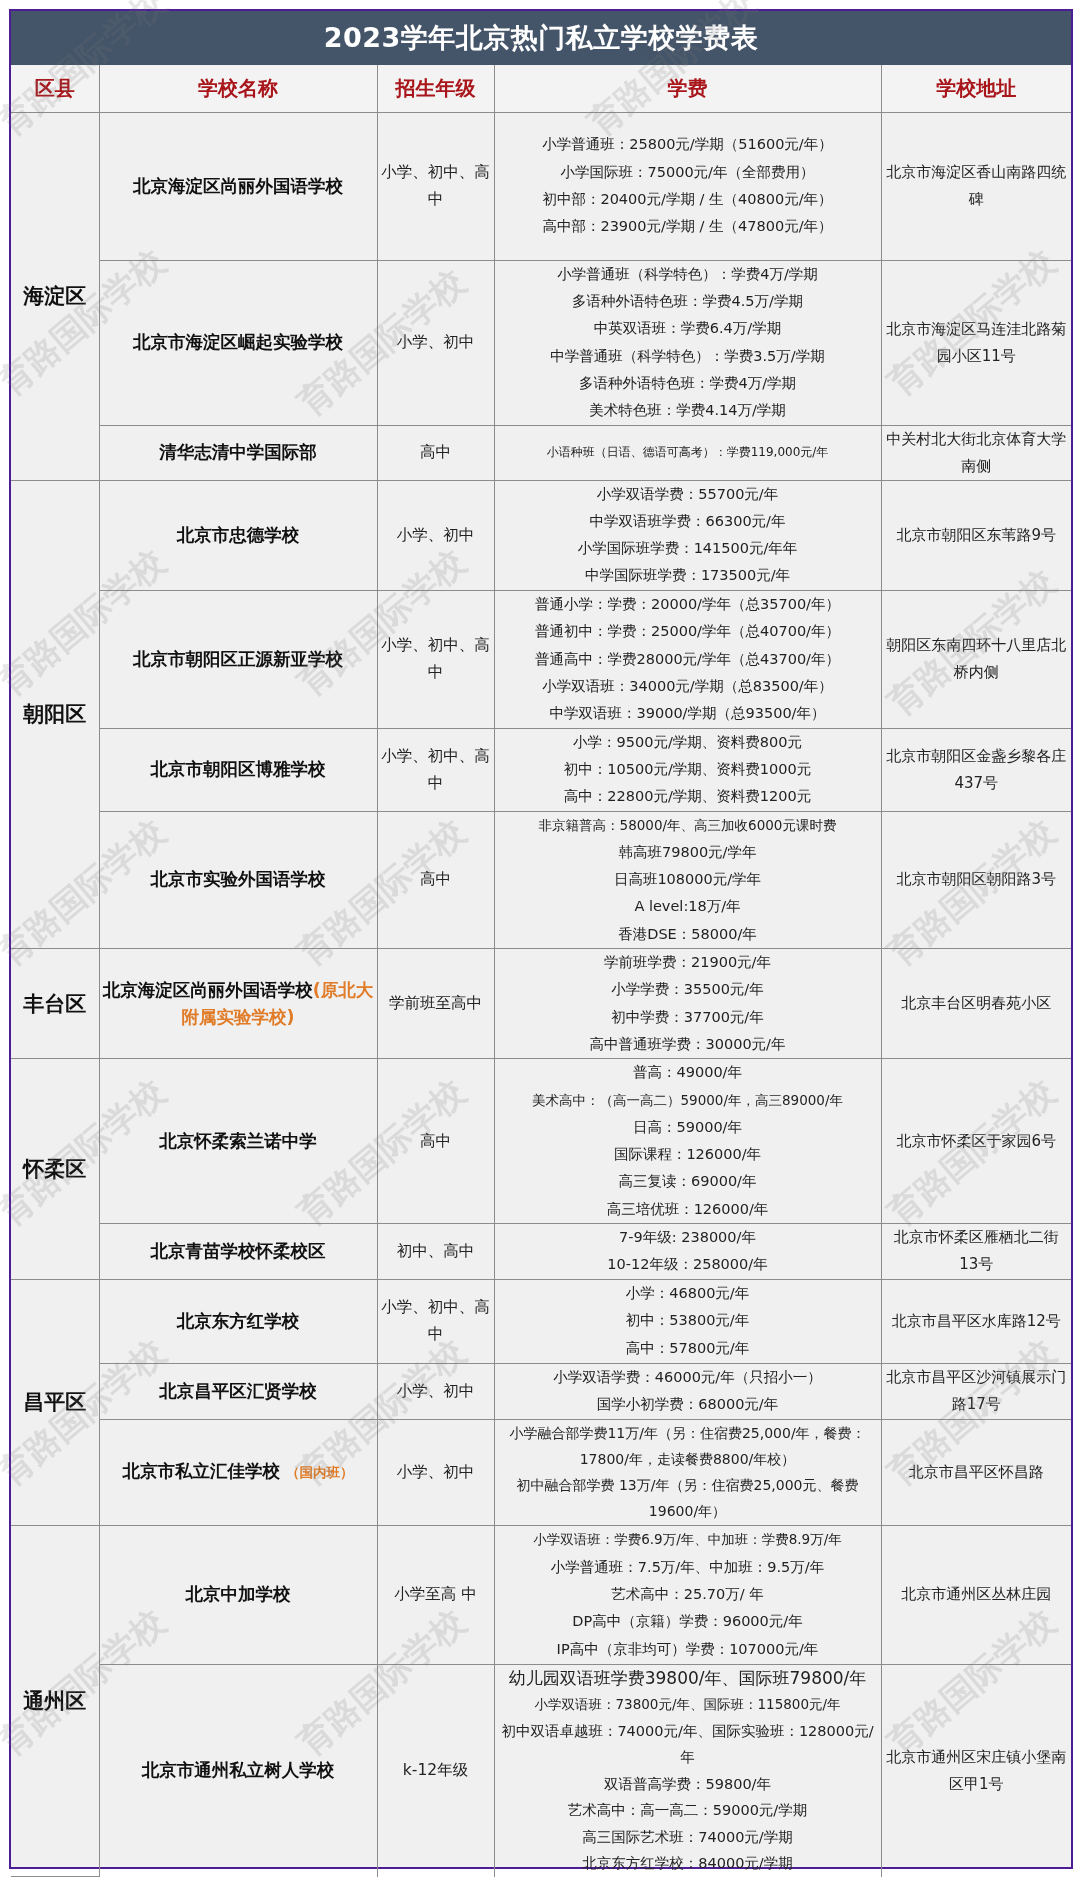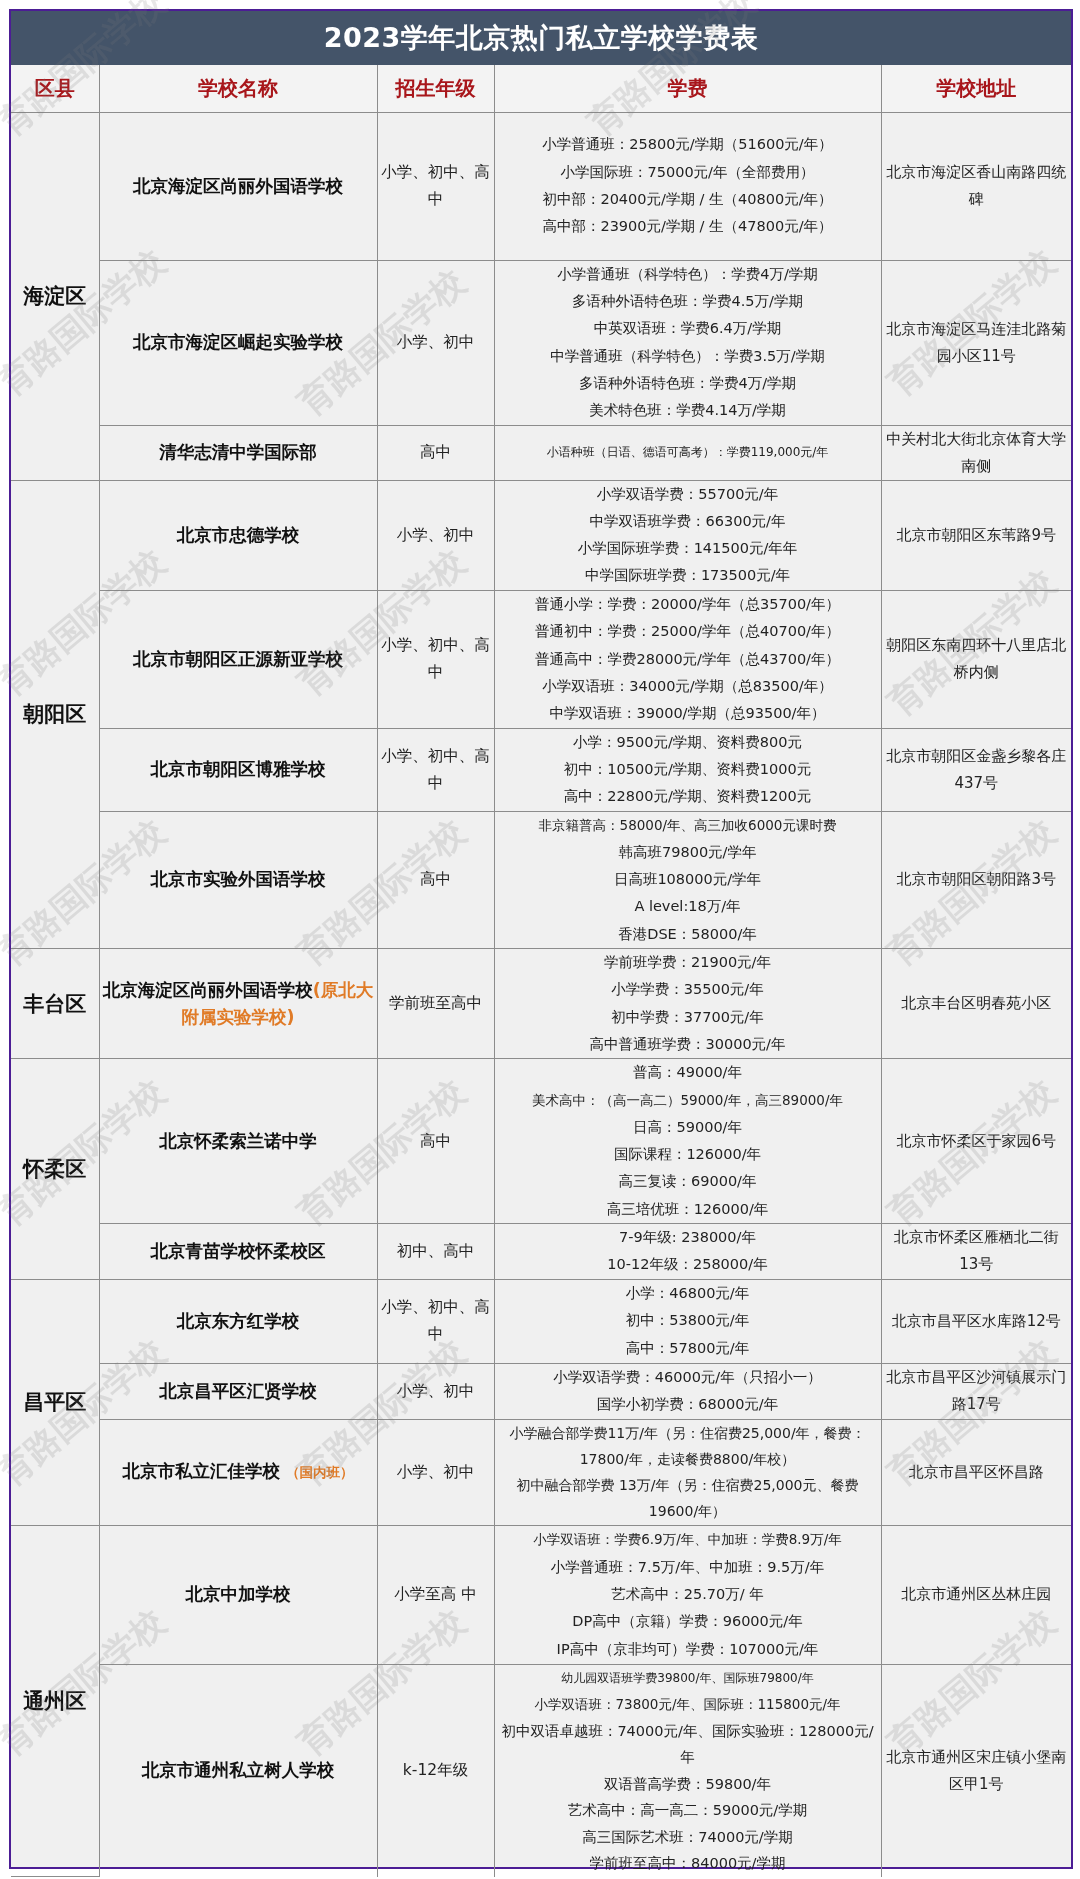--- a/index.html
+++ b/index.html
@@ -236,27 +236,27 @@
           <span class="fee-line">艺术高中：25.70万/ 年</span>
           <span class="fee-line">DP高中（京籍）学费：96000元/年</span>
           <span class="fee-line">IP高中（京非均可）学费：107000元/年</span>
         </td>
         <td class="addr">北京市通州区丛林庄园</td>
       </tr>
       <tr class="last" style="height:212px">
         <td class="name">北京市通州私立树人学校</td>
         <td class="grade">k-12年级</td>
         <td class="fee" style="line-height:26.5px">
-          <span class="fee-line" style="font-size:12px">幼儿园双语班学费39800/年、国际班79800/年</span>
+          <span class="fee-line" style="font-size:17px">幼儿园双语班学费39800/年、国际班79800/年</span>
           <span class="fee-line" style="font-size:13.5px">小学双语班：73800元/年、国际班：115800元/年</span>
           <span class="fee-line wrap">初中双语卓越班：74000元/年、国际实验班：128000元/年</span>
           <span class="fee-line">双语普高学费：59800/年</span>
           <span class="fee-line">艺术高中：高一高二：59000元/学期</span>
           <span class="fee-line">高三国际艺术班：74000元/学期</span>
-          <span class="fee-line">学前班至高中：84000元/学期</span>
+          <span class="fee-line">北京东方红学校：84000元/学期</span>
         </td>
         <td class="addr">北京市通州区宋庄镇小堡南区甲1号</td>
       </tr>
     </tbody>
   </table>
 </div>
 
 <div class="watermark-layer">
   <span class="wm" style="left:-20px;top:40px">育路国际学校</span>
   <span class="wm" style="left:570px;top:40px">育路国际学校</span>

